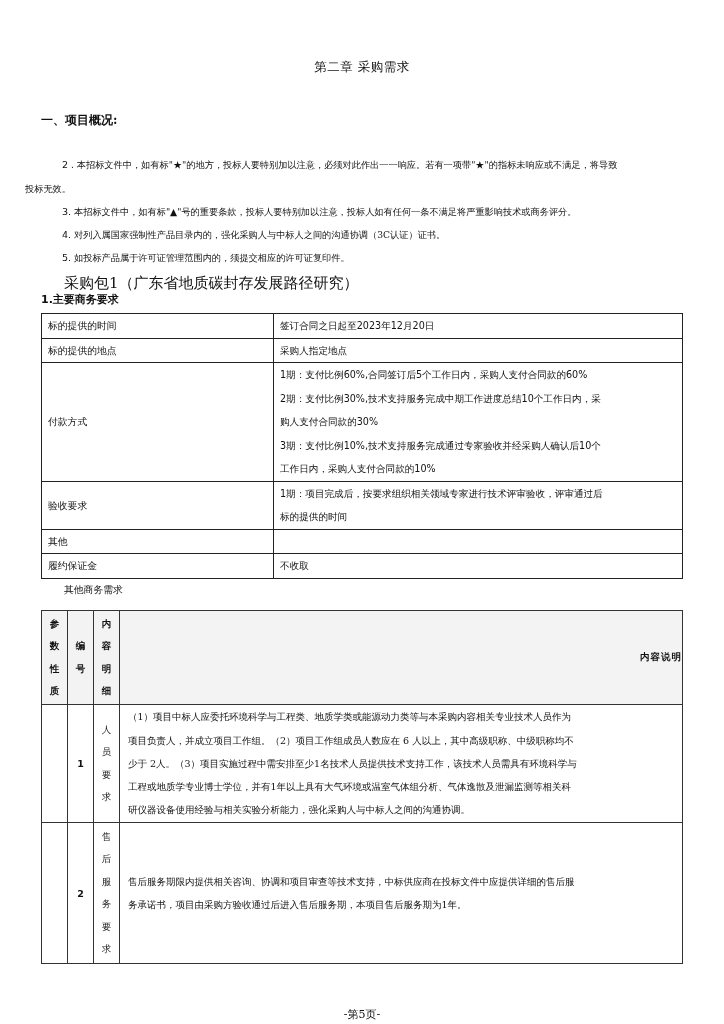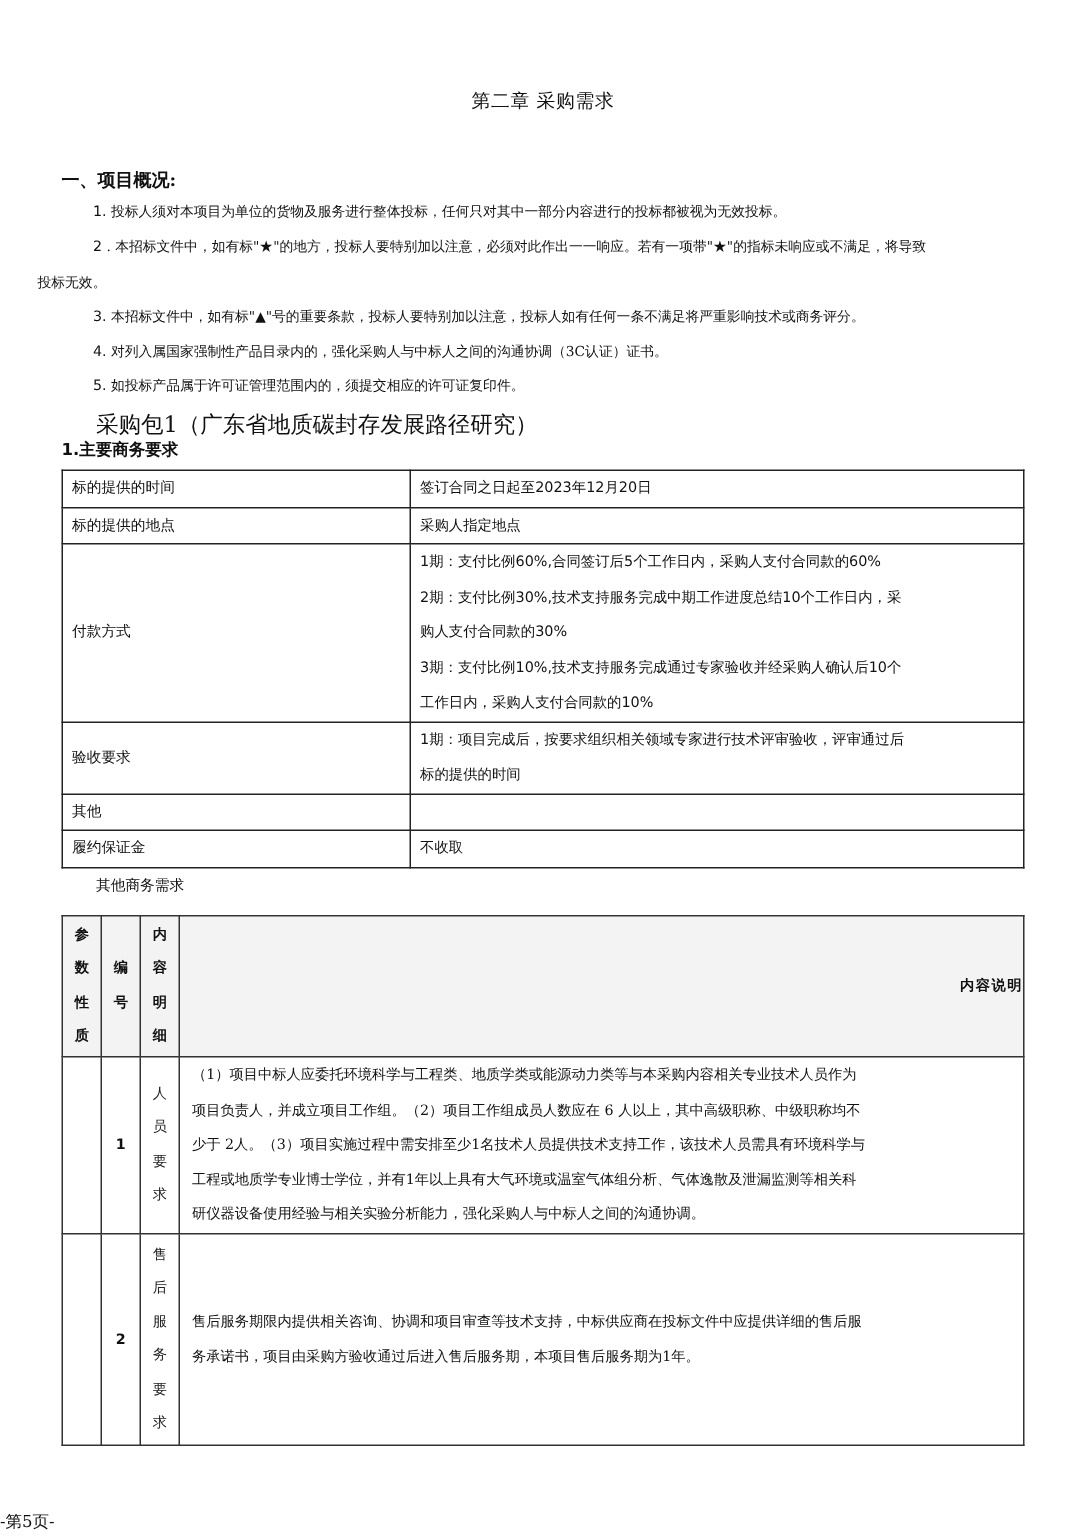--- a/index.html
+++ b/index.html
@@ -71,37 +71,33 @@
     .vtext.light { font-weight: normal; color: #222; }
     .head-center { text-align: right; font-weight: bold; font-size: 9.5px;
       font-family: "DejaVu Serif", "Liberation Serif", serif; letter-spacing: 1px; }
     .row-num { text-align: center; font-weight: bold; font-size: 11px; }
     .desc { padding: 0 8px !important; font-family: "DejaVu Serif", "Liberation Serif", serif; font-size: 9.4px; }
     .desc .line { display: block; line-height: 23.2px; white-space: nowrap; }
     table.other tr.r1 td { height: 117px; }
     table.other tr.r2 td { height: 140px; }
 
     .footer {
-      position: absolute; top: 1007px; left: 0; width: 724px; 
+      position: absolute; top: 1007px; left: 0; width: 724px; text-align: center;
       font-size: 11px; font-family: "DejaVu Serif", "Liberation Serif", serif;
     }
   </style>
 </head>
 <body>
 
 <div class="page">
 
   <div class="chapter-title">第二章 采购需求</div>
 
   <div class="section-heading">一、项目概况:</div>
 
-  <div class="para" style="left:62px; top:136px;">
-    <span class="num">1.</span>
-    <span>投标人须对本项目为单位的货物及服务进行整体投标，任何只对其中一部分内容进行的投标都被视为无效投标。</span>
-  </div>
 
   <div class="para" style="left:62px; top:159px;">
     <span class="num">2</span><span> . 本招标文件中，如有标"★"的地方，投标人要特别加以注意，必须对此作出一一响应。若有一项带"★"的指标未响应或不满足，将导致</span>
   </div>
   <div class="para" style="left:25px; top:183px;">投标无效。</div>
 
   <div class="para" style="left:62px; top:206px;">
     <span class="num">3.</span>
     <span>本招标文件中，如有标"▲"号的重要条款，投标人要特别加以注意，投标人如有任何一条不满足将严重影响技术或商务评分。</span>
   </div>

